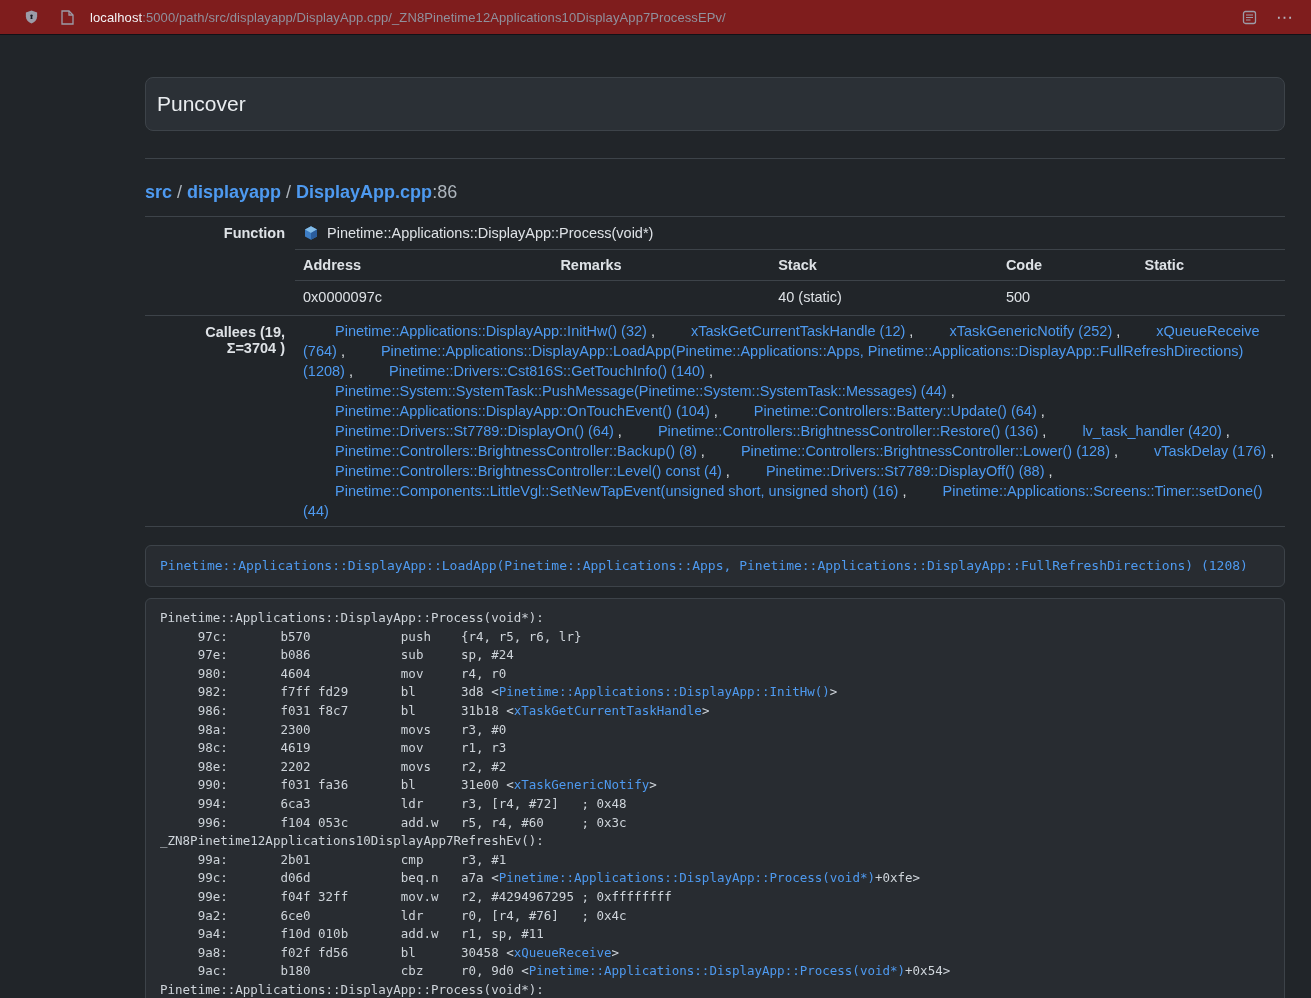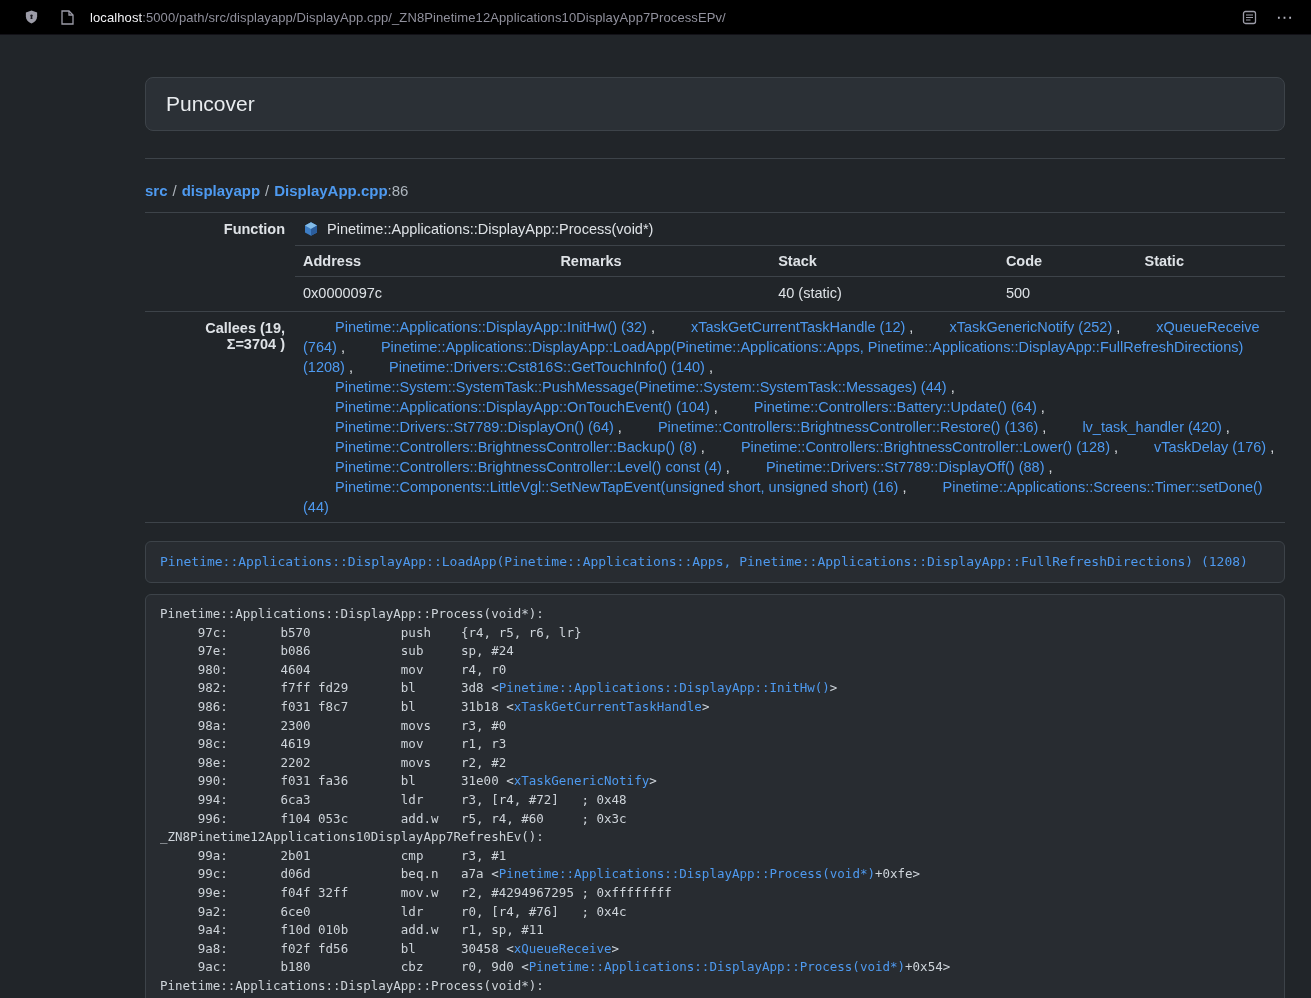--- a/index.html
+++ b/index.html
@@ -6,42 +6,42 @@
   html, body {
     width: 1311px; height: 998px; overflow: hidden;
     background: #212529;
     font-family: "Liberation Sans", sans-serif;
     color: #dee2e6;
   }
   :root { --link: #4e9af0; --border: #3d4349; --boxbg: #282c31; }
 
   
   .topbar {
-    height: 35px; background: #000000; border-bottom: 1px solid #121117;
+    height: 35px; background: #7f1d1d; border-bottom: 1px solid #121117;
     display: flex; align-items: center; gap: 10px; padding: 0 14px 0 18px;
   }
   .tb-icon { display: inline-flex; align-items: center; justify-content: center;
     width: 26px; height: 26px; border-radius: 4px; flex: 0 0 auto; }
   .urlbar { flex: 1 1 auto; font-size: 13px; letter-spacing: .1px; white-space: nowrap; overflow: hidden; }
   .url-host { color: #f4f4f7; }
   .url-rest { color: #90909c; }
   .menu-dots { color: #b4b4bf; font-size: 17px; line-height: 1; padding: 0 4px; cursor: default; }
 
   
   .container { width: 1140px; margin: 42px 0 0 145px; }
 
   .hero {
     background: #2b3036; border: 1px solid var(--border); border-radius: 8px;
-    padding: 14px 20px;
+    padding: 14px 11px;
   }
   .hero h1 { font-size: 21px; font-weight: 400; color: #e9ecef; }
 
   hr.rule { border: 0; border-top: 1px solid var(--border); margin: 27px 0 0 0; }
 
-  .crumbs { margin-top: 23px; font-size: 15px; font-weight: 700; }
+  .crumbs { margin-top: 23px; font-size: 18px; font-weight: 700; }
   .crumbs a { color: var(--link); text-decoration: none; }
   .crumbs .sep { color: #aeb5bc; font-weight: 400; padding: 0 5px; }
   .crumbs .lineno { color: #adb5bd; font-weight: 400; }
 
   table.main { width: 100%; border-collapse: collapse; margin-top: 13px; font-size: 14.5px;
     border-top: 1px solid var(--border); border-bottom: 1px solid var(--border); }
   table.main th.rowlabel {
     width: 150px; text-align: right; vertical-align: top;
     padding: 8px 10px 8px 16px; font-weight: 700; color: #dee2e6;
   }

